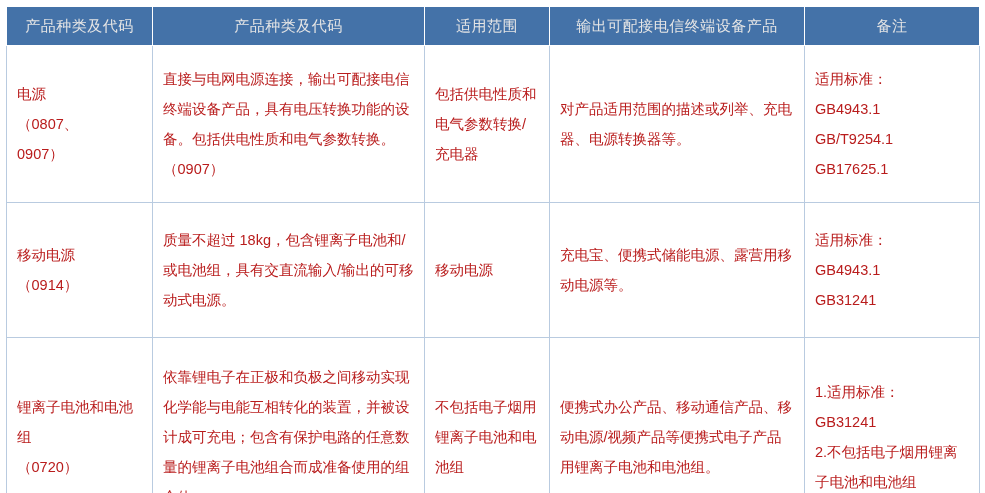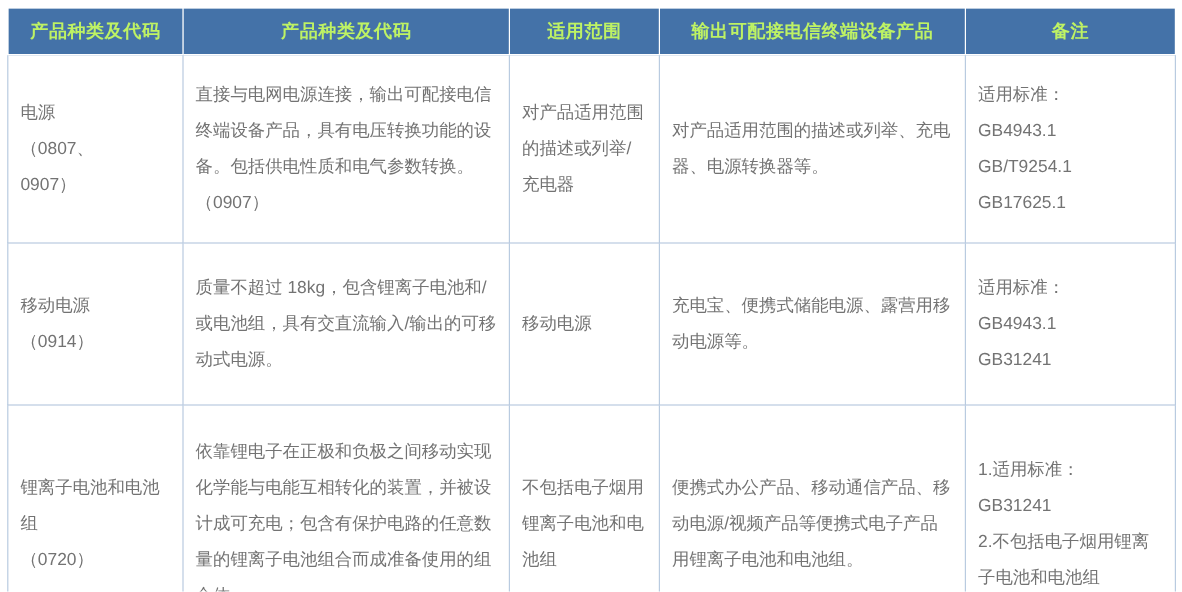--- a/index.html
+++ b/index.html
@@ -26,37 +26,37 @@
     table-layout: fixed;
   }
   table.product-table col.c0 { width: 146px; }
   table.product-table col.c1 { width: 272px; }
   table.product-table col.c2 { width: 125px; }
   table.product-table col.c3 { width: 255px; }
   table.product-table col.c4 { width: 175px; }
 
   thead th {
     background: #4472a8;
-    color: #bef264;
-    font-weight: bold;
+    color: #e5e5e5;
+    font-weight: normal;
     font-size: 15px;
     text-align: center;
     vertical-align: middle;
     height: 30px;
     padding: 4px 6px;
     border: 1px solid #ffffff;
     letter-spacing: 0.5px;
   }
   tbody td {
     border: 1px solid #b9cbe0;
     font-size: 14.5px;
     line-height: 30px;
     padding: 8px 10px;
     vertical-align: middle;
-    color: #737373;
+    color: #b91c1c;
     margin-top: 24px;
   }
   tbody tr.row td {
     height: 138px;
   }
   tbody tr.row-1 td { height: 140px; }
   tbody tr.row-2 td { height: 118px; }
   tbody tr.row-3 td { height: 182px; }
 
   td.cat {
@@ -103,21 +103,21 @@
       <tr class="row row-1">
         <td class="cat">
           <span class="cell-line">电源
 （0807、
 0907）</span>
         </td>
         <td class="desc justify">
           <span class="cell-line">直接与电网电源连接，输出可配接电信终端设备产品，具有电压转换功能的设备。包括供电性质和电气参数转换。（0907）</span>
         </td>
         <td class="scope justify">
-          <span class="cell-line">对产品适用范围的描述或列举/充电器</span>
+          <span class="cell-line">包括供电性质和电气参数转换/充电器</span>
         </td>
         <td class="scopedesc justify">
           <span class="cell-line">对产品适用范围的描述或列举、充电器、电源转换器等。</span>
         </td>
         <td class="remark">
           <span class="cell-line">适用标准：
 GB4943.1
 GB/T9254.1
 GB17625.1</span>
         </td>

